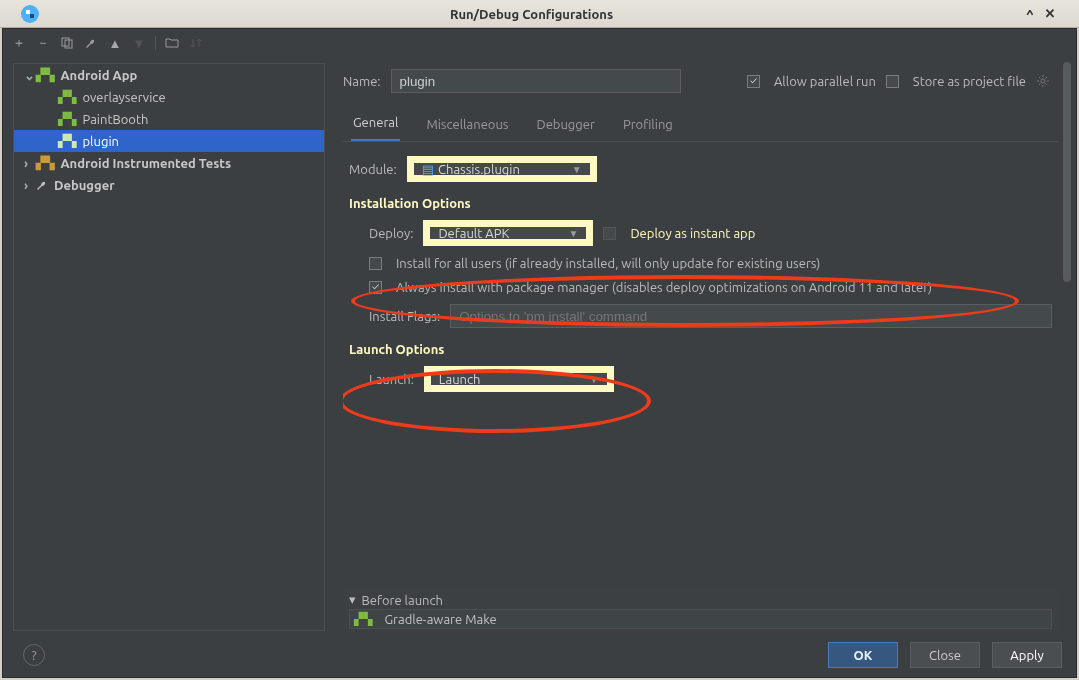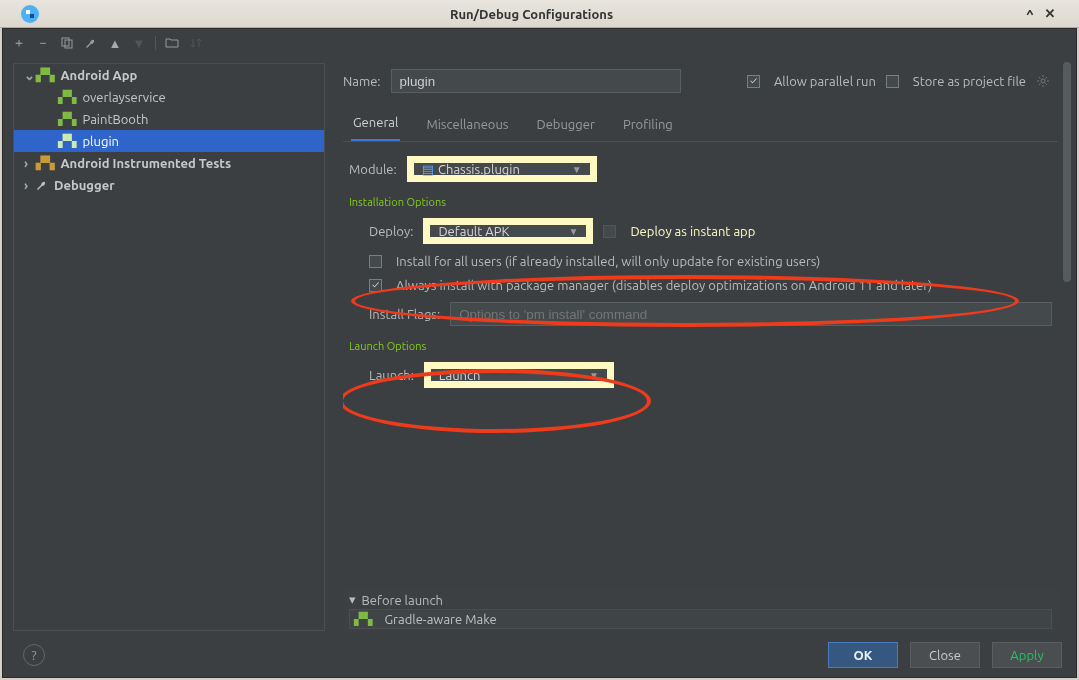--- a/index.html
+++ b/index.html
@@ -57,21 +57,21 @@
   .tree-chevron { width:12px; display:inline-block; color:#9aa;}
   .android-icon { color:#7fba42; margin-right:6px; font-size:12px;}
   .right-panel {
     position:absolute; top:78px; left:340px; right:18px; bottom:46px;
     overflow:hidden;
   }
   .tabs { display:flex; gap:24px; border-bottom:1px solid #4b4f51; padding:0 8px;align-items:flex-end; }
   .tab { padding:8px 2px 10px; color:#999; cursor:pointer;}
   .tab.active { color:#d0d0d0; border-bottom:2px solid #3e78cf; }
   .section { margin:14px 6px 0; color:#bbb; font-size:13px;}
-  .section-title { color:#84cc16; margin:10px 0 6px; font-size:11px;}
+  .section-title { color:#fef9c3; margin:10px 0 6px; font-size:13px;font-weight:bold;}
   .row { display:flex; align-items:center; gap:10px; margin:10px 0 0 20px;}
   .combo {
     display:inline-flex; align-items:center; justify-content:space-between;
     background:#44494b; border:7px solid #fef9c3; height:26px; padding:0 8px;
     color:#d6d6d6; cursor:pointer;
   }
   .combo .caret { font-size:10px; color:#999; margin-left:8px;}
   .mod-icon { color:#58a6ff; margin-right:4px;}
   .ellipse {
     position:absolute; border:4px solid #ed3b1c; border-radius:50%;
@@ -87,21 +87,21 @@
   .scrollbar { position:absolute; right:4px; top:33px; bottom:46px; width:10px; background:#3b3f41; }
   .scrollbar .thumb { position:absolute; top:0; height:220px; left:1px; right:1px; background:#565b5d; border-radius:4px;}
   .footer {
     position:absolute; left:0; right:0; bottom:0; height:44px;
     display:flex; align-items:center; justify-content:flex-end; gap:12px;
     padding:0 14px;
   }
   .footer .help { margin-right:auto; width:22px; height:22px; border-radius:50%; border:1px solid #666; display:flex; align-items:center; justify-content:center; color:#999; cursor:pointer; margin-left:6px;}
   .btn { min-width:70px; height:26px; padding:0 14px; background:#4a4e50; border:1px solid #5a5e60; color:#ccc; display:flex; align-items:center; justify-content:center; cursor:pointer;}
   .btn.primary { background:#365880; border-color:#4a7bbf; color:#e8f1ff; font-weight:600;}
-  .btn.disabled { color:#22c55e; }
+  .btn.disabled { color:#ffffff; }
   .sep { width:1px; height:14px; background:#555; }
   svg { display:block; }
 </style>
 </head>
 <body>
 
 <div class="titlebar">
   <div class="appicon">
     <svg width="12" height="12" viewBox="0 0 12 12">
         <rect x="2" y="2" width="4" height="4" fill="#fff"></rect>

